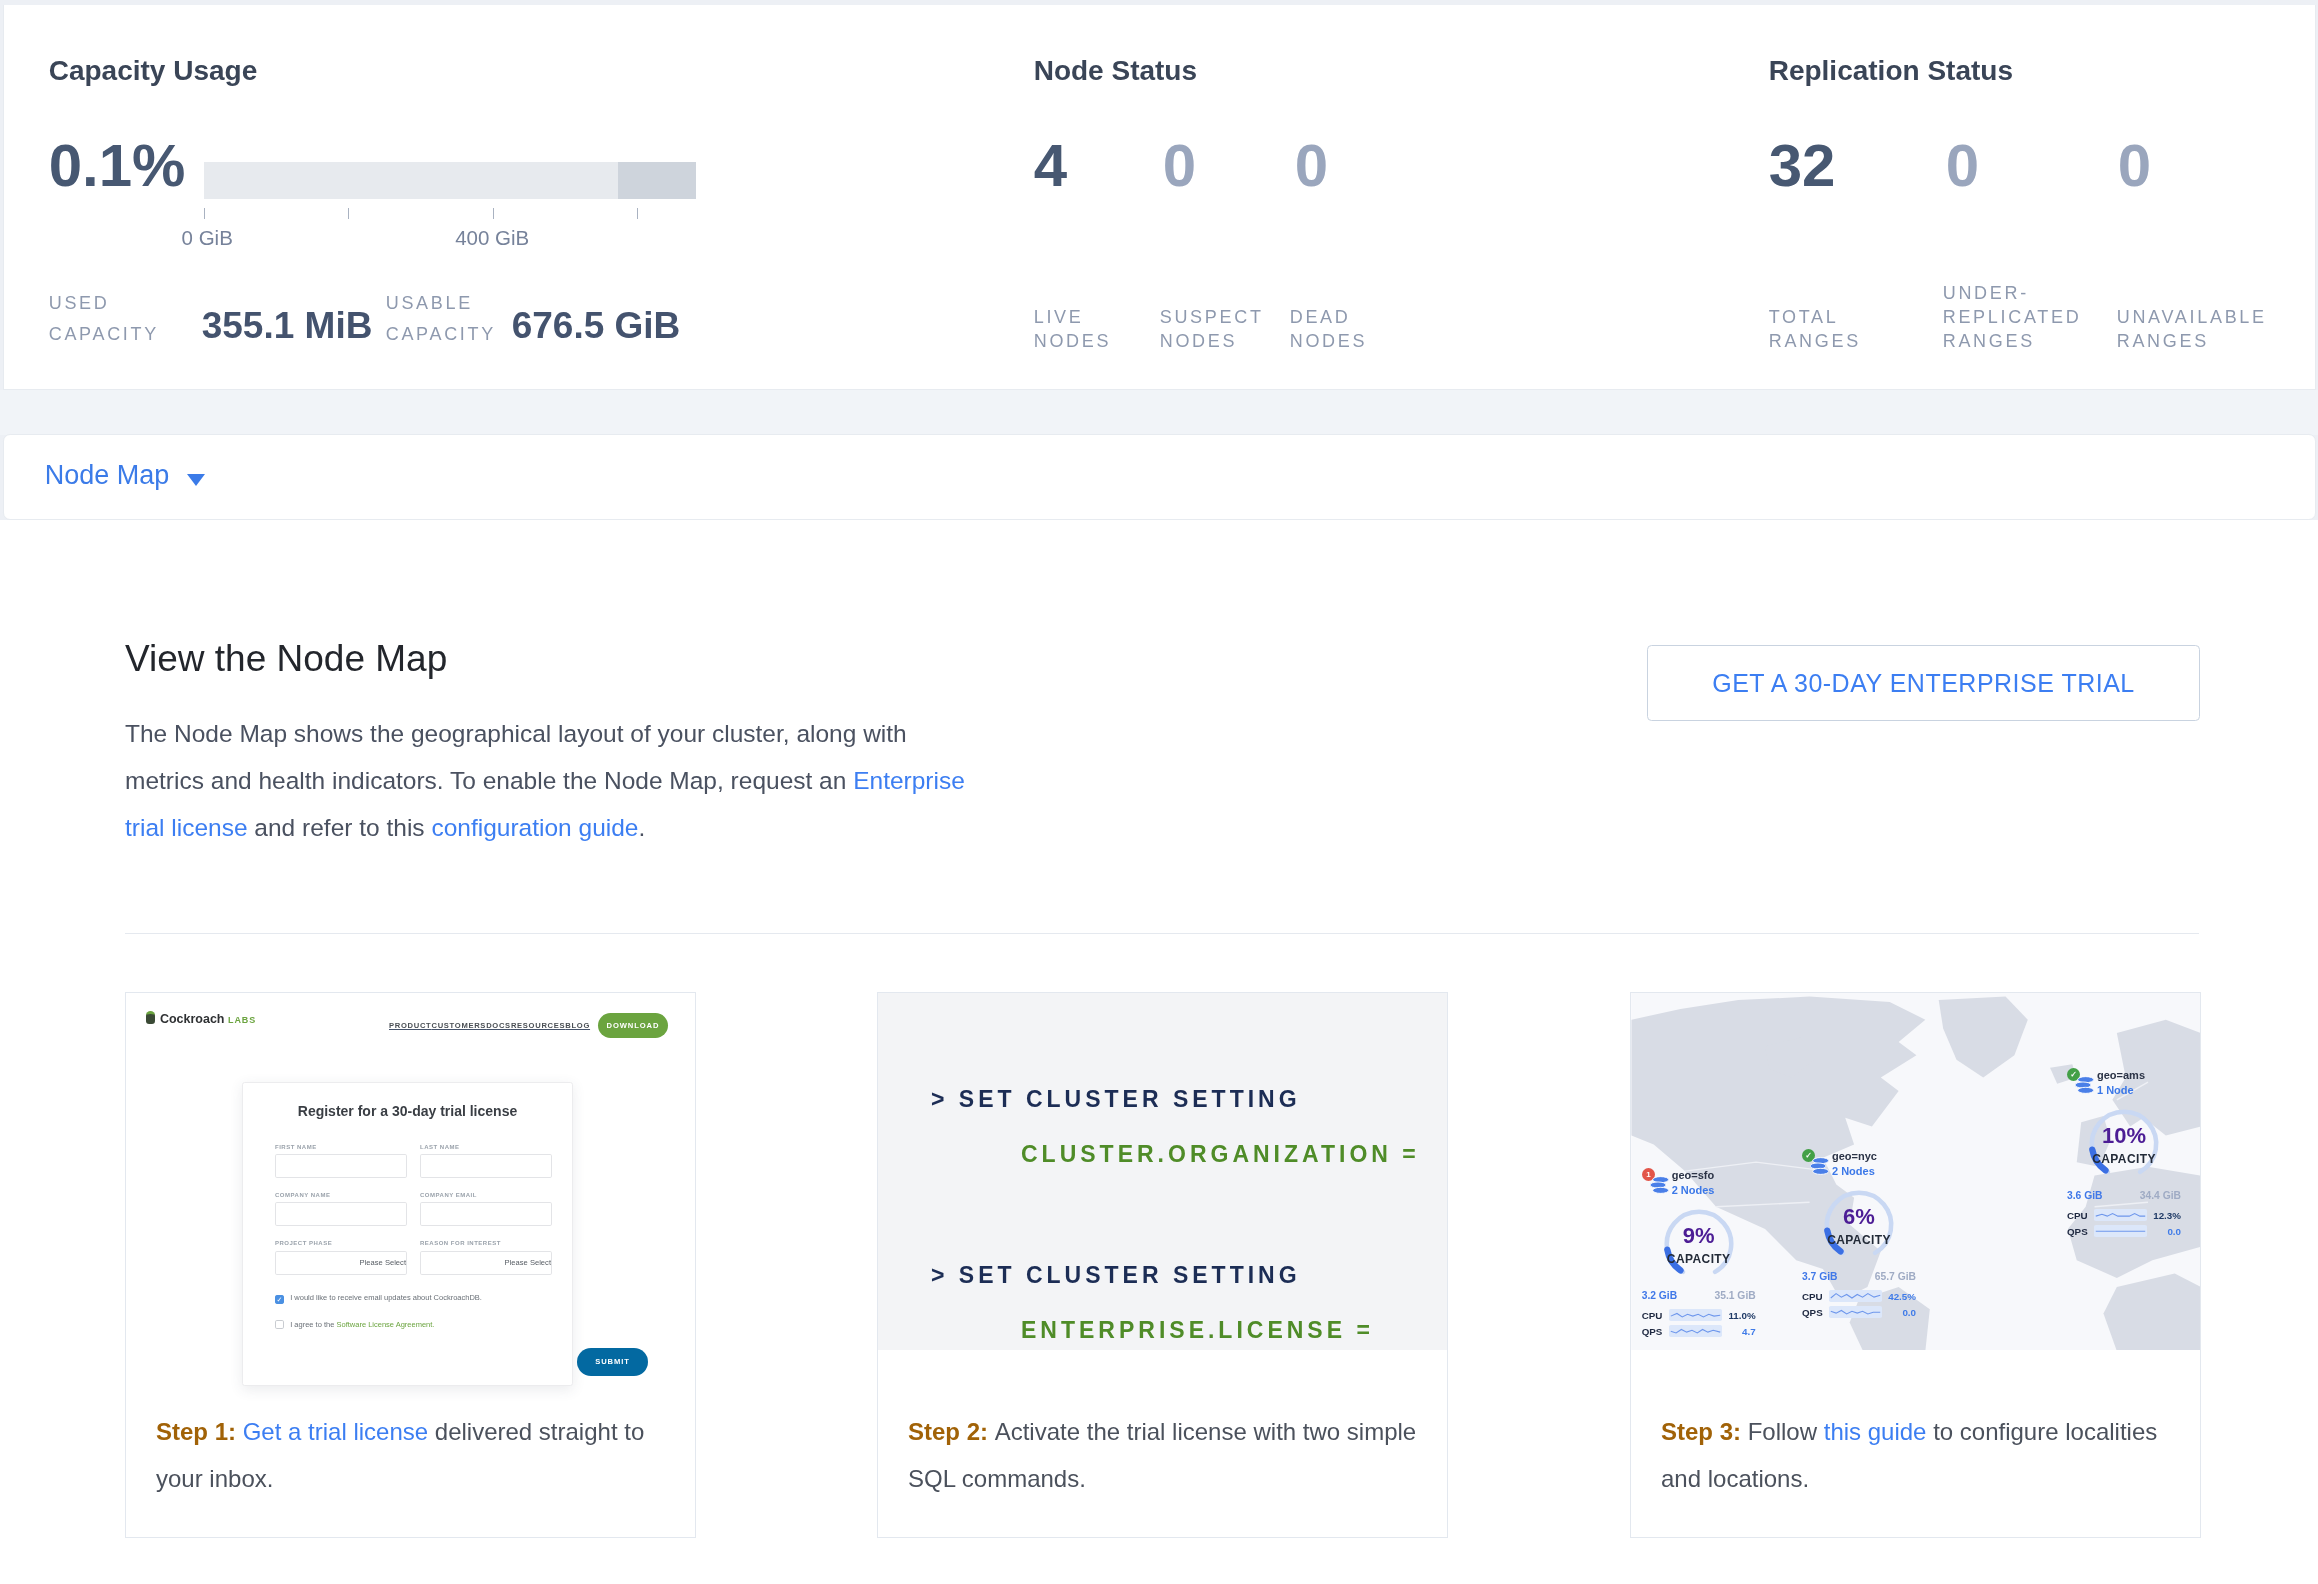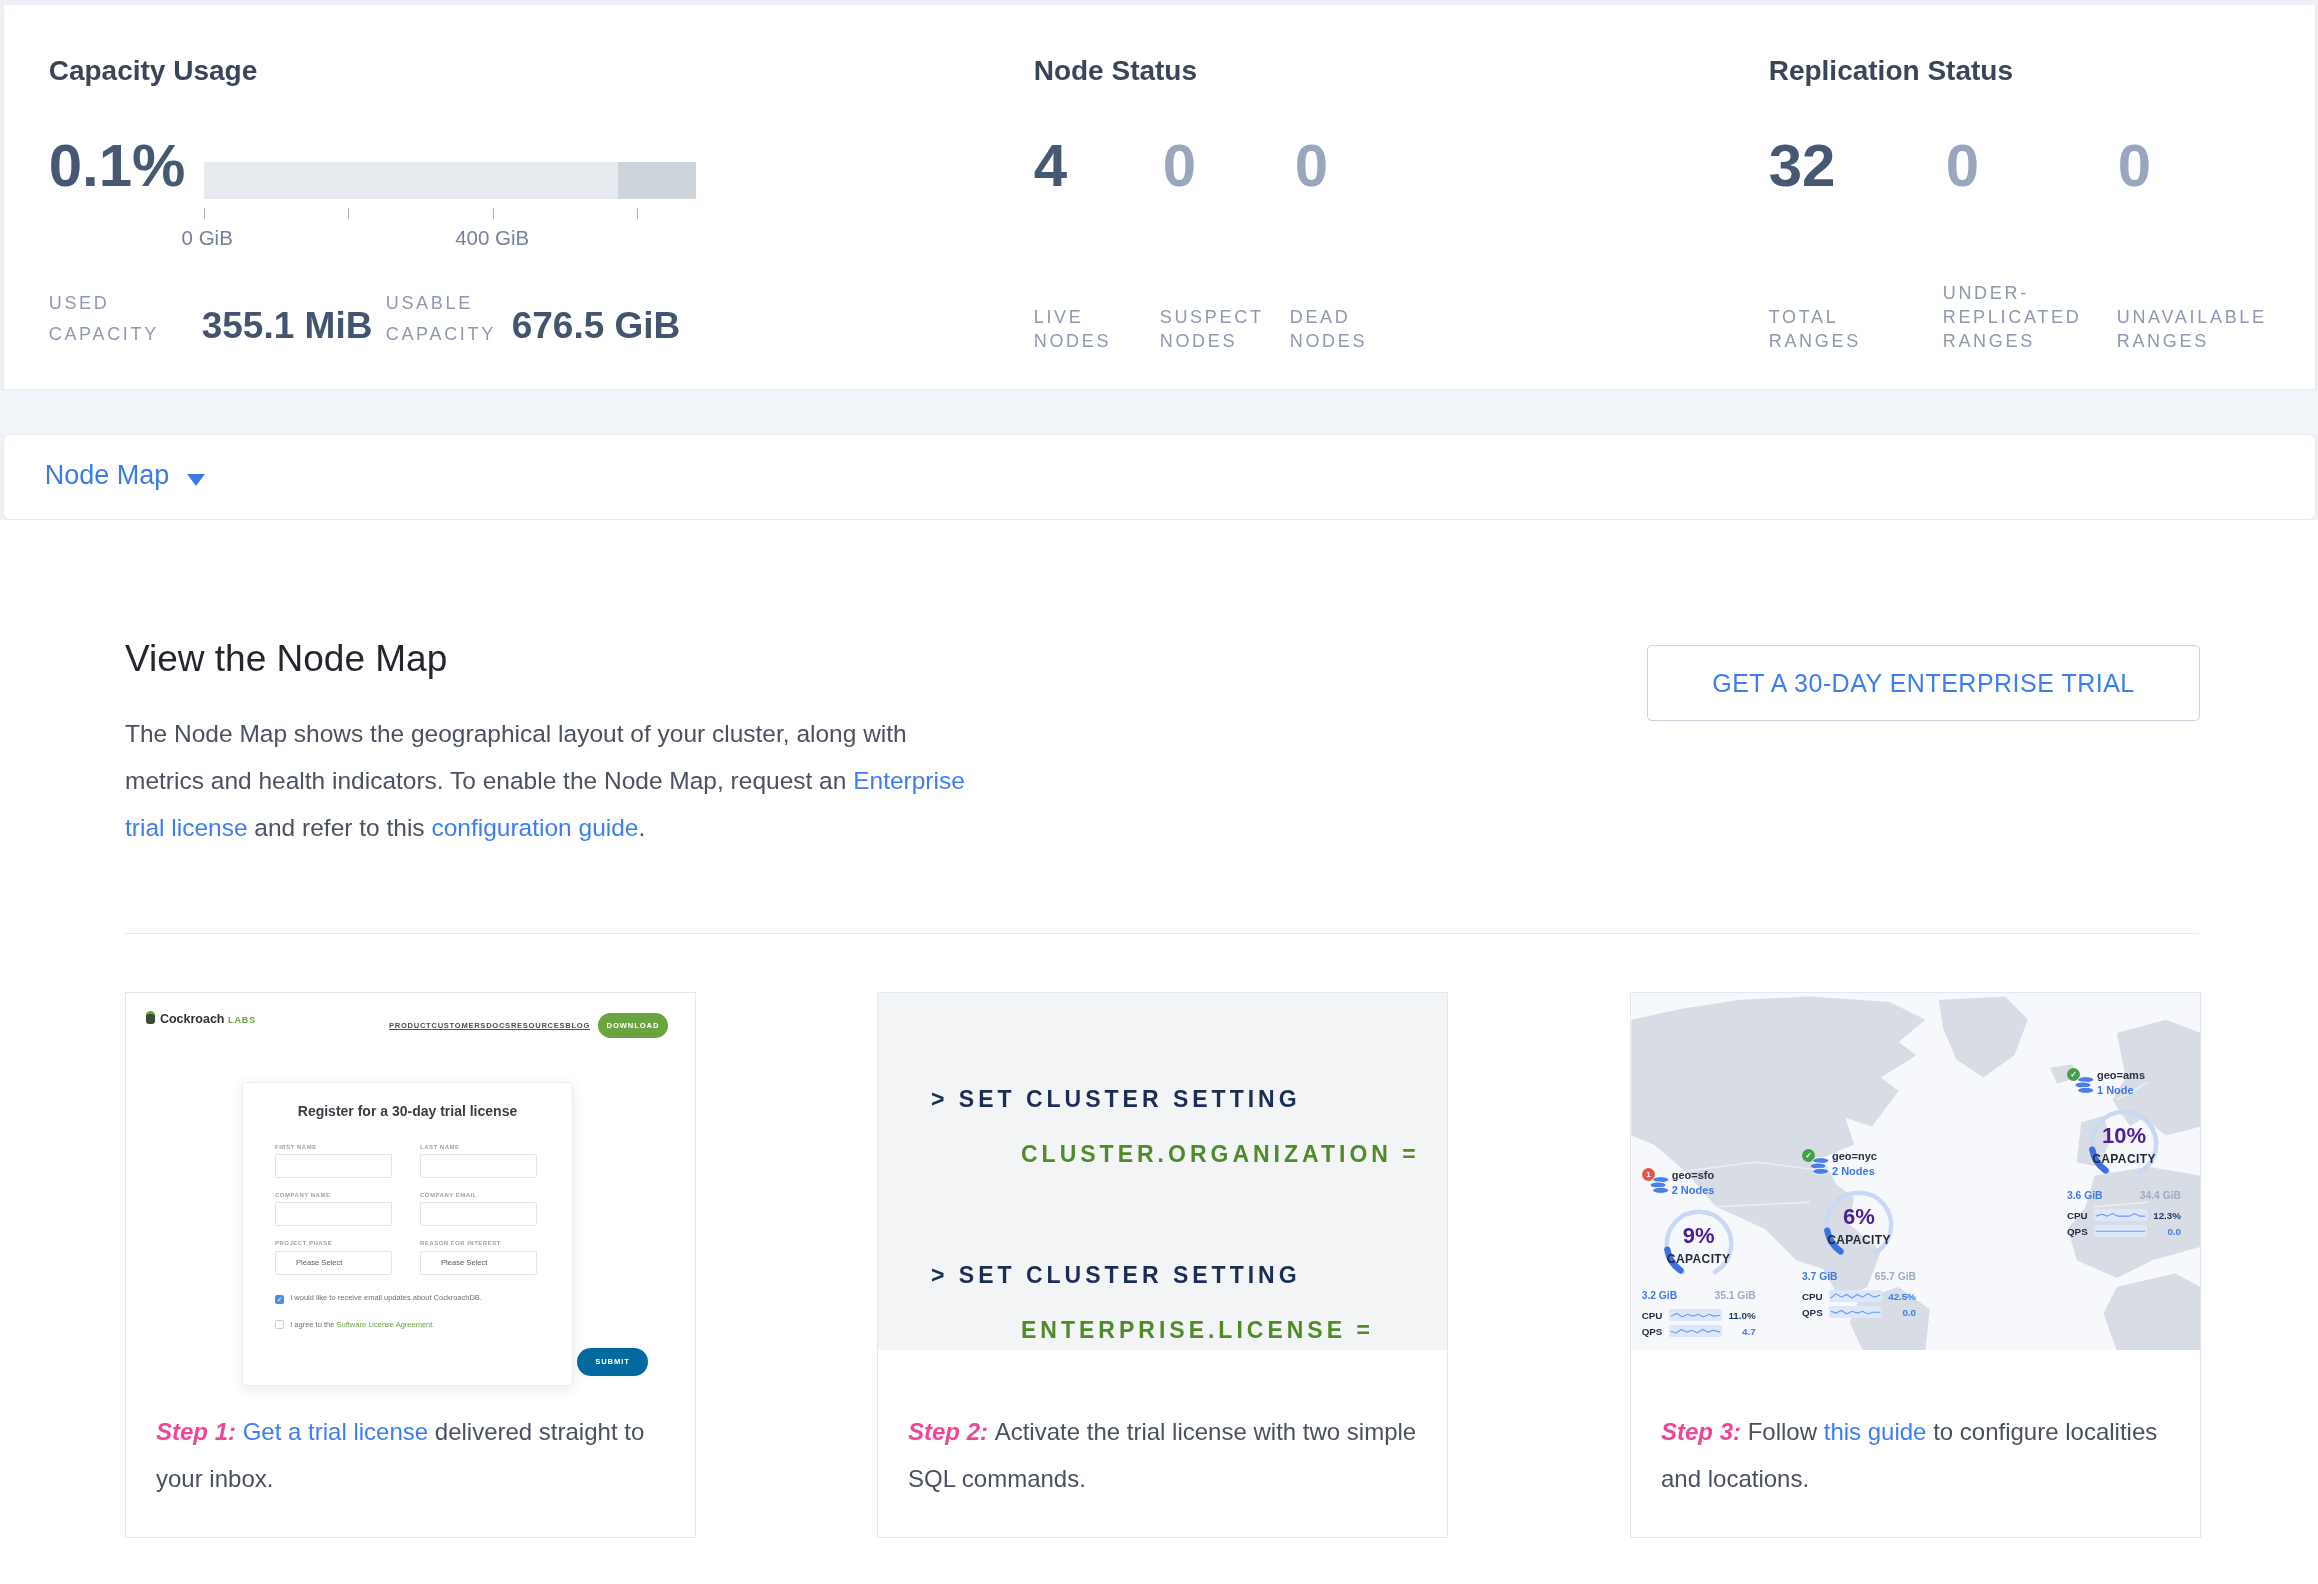--- a/index.html
+++ b/index.html
@@ -38,37 +38,37 @@
   a.link { color:#3c7ef2; text-decoration:none; cursor:pointer; }
   .trial-btn { position:absolute; left:1647px; top:125px; width:553px; height:76px; background:#fff;
     border:1.4px solid #c9d3e0; border-radius:4.5px; font-family:"Liberation Sans",sans-serif;
     font-size:25px; letter-spacing:0.5px; color:#3c7ef2; cursor:pointer; }
   .divider { position:absolute; left:125px; right:120px; top:413px; height:0.9px; background:#e5e9ef; }
 
   
   .card { position:absolute; top:472px; width:571px; height:546px; background:#fff; border:0.9px solid #e3e8ef; }
   .card1 { left:125px; } .card2 { left:877px; } .card3 { left:1630px; }
   .caption { position:absolute; left:30px; top:415px; width:513px; font-size:24px; line-height:47px; color:#4b515c; }
-  .caption b { color:#ec4899;font-style:italic; }
+  .caption b { color:#a16207; }
 
   
   .mini-site { position:absolute; inset:0 0 134px 0; overflow:hidden; background:#fff; }
   .ms-logo { position:absolute; left:19.6px; top:18px; font-size:12.5px; font-weight:700; color:#2f3133; }
   .ms-logo-bug { display:inline-block; width:9.8px; height:13.4px; background:#3a4a35; border-radius:5.3px 5.3px 3.6px 3.6px; border-top:3.6px solid #6ba43f; vertical-align:-1.8px; margin-right:4.5px; }
   .ms-logo .labs { font-size:9px; font-weight:700; color:#6ba43f; letter-spacing:0.9px; }
   .ms-nav { position:absolute; left:263px; top:28px; width:201px; display:flex; justify-content:space-between;text-decoration:underline; }
   .ms-nav span { font-size:7.6px; letter-spacing:0.7px; color:#4a4f54; font-weight:700; }
   .ms-download { position:absolute; left:472px; top:19.6px; width:70px; height:25px; background:#6ba43f; border-radius:12.5px;
     color:#fff; font-size:7.6px; letter-spacing:0.9px; font-weight:700; text-align:center; line-height:25px; }
   .ms-form { position:absolute; left:116px; top:89px; width:331px; height:304px; background:#fff;
     border:0.9px solid #ececee; border-radius:2.7px; box-shadow:0 3.6px 12.5px rgba(60,70,90,.10); }
   .ms-form-title { position:absolute; top:19.6px; width:100%; text-align:center; font-size:14px; font-weight:600; color:#3a3e44; }
   .ms-f-label { position:absolute; font-size:6px; letter-spacing:0.5px; color:#9aa2ab; font-weight:700; }
-  .ms-input { position:absolute; width:117px; height:24px; background:#fff; border:0.9px solid #e3e4e7; border-radius:1.8px;
-    font-size:7.6px; color:#565c63; line-height:22px; padding-left:20px; }
+  .ms-input { position:absolute; width:132px; height:24px; background:#fff; border:0.9px solid #e3e4e7; border-radius:1.8px;
+    font-size:7.6px; color:#565c63; line-height:22px; padding-left:20px;text-align:right; }
   .ms-cb-row { position:absolute; left:32px; font-size:7.5px; color:#6a7077; }
   .ms-cb { display:inline-block; width:9px; height:9px; border:0.9px solid #c9ccd1; border-radius:1.8px; vertical-align:-1.8px; margin-right:6.2px; }
   .ms-cb.checked { background:#4a90e2; border-color:#4a90e2; color:#fff; text-align:center; font-size:7.1px; line-height:9px; }
   .ms-cb-link { color:#6ba43f; }
   .ms-submit { position:absolute; left:334px; top:265px; width:71px; height:28px; background:#0369a1; border-radius:14.3px;
     color:#fff; font-size:7.6px; letter-spacing:0.9px; font-weight:700; text-align:center; line-height:28px; }
 
   
   .code-block { position:absolute; inset:0 0 187px 0; background:#f3f4f6; }
   .code-line { position:absolute; font-size:23px; font-weight:700; letter-spacing:4px; color:#1c2d55; white-space:nowrap; }

